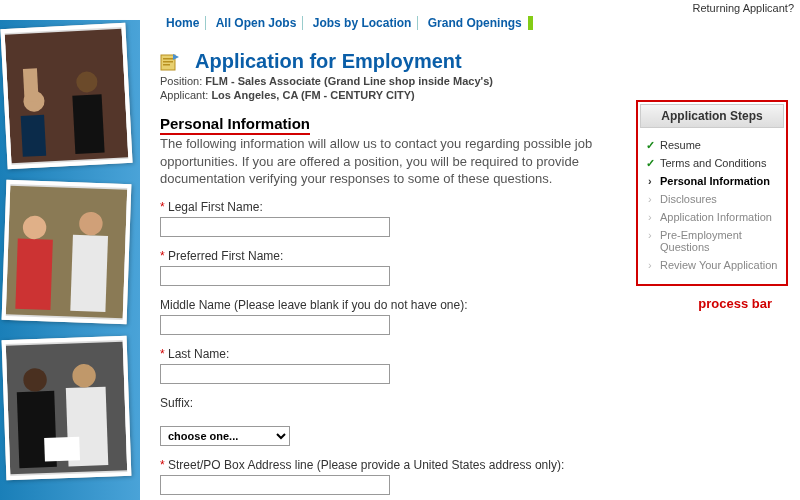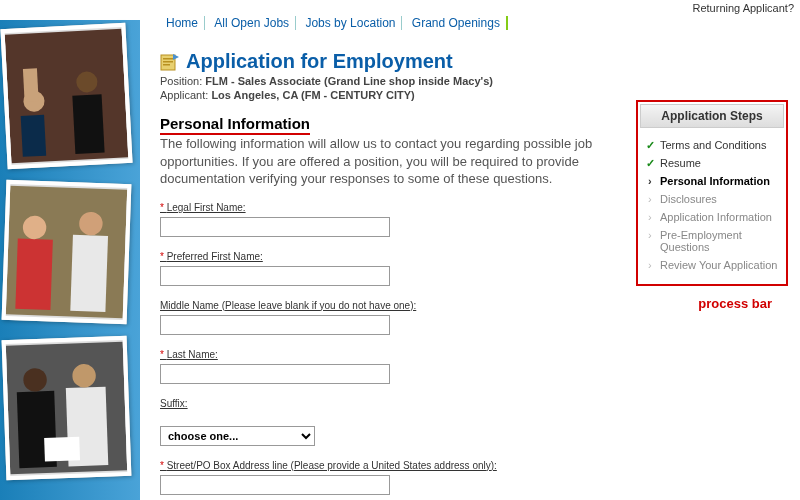--- a/index.html
+++ b/index.html
@@ -54,29 +54,30 @@
     position: absolute;
     left: 160px;
     top: 16px;
     font-size: 12px;
   }
   .top-nav a {
     color: #0a5ea8;
     text-decoration: none;
     padding: 0 6px;
     border-right: 1px solid #9cc;
-  }
-  .top-nav a:last-child { border-right: 2px solid #84cc16; }
+    font-weight: bold;
+  }
+  .top-nav a:last-child { border-right: 5px solid #84cc16; }
   .main {
     position: absolute;
     left: 160px;
     top: 50px;
     width: 460px;
   }
-  .page-title-row { display:flex; align-items:center; gap:6px;text-align:right; }
+  .page-title-row { display:flex; align-items:center; gap:15px;text-align:right; }
   .page-title {
     color: #0a5ea8;
     font-size: 20px;
     font-weight: bold;
     margin: 0;
   }
   .title-icon { width:20px; height:18px; }
   .pos-line, .loc-line {
     font-size: 11px;
     color: #444;
@@ -94,36 +95,35 @@
   }
   .section-desc {
     font-size: 13px;
     color: #555;
     line-height: 1.35;
   }
   .field {
     margin-top: 12px;
   }
   .field-label {
-    font-size: 10px;
+    font-size: 12px;
     color: #333;
-    text-decoration: underline;
   }
   .req { color: #d10000; }
   .field input[type=text], .field select {
     display: block;
     margin-top: 3px;
     width: 230px;
     height: 20px;
     border: 1px solid #999;
     font-size: 11px;
     padding: 1px 3px;
     background:#fff;
   }
-  .field select.small { width: 155px; font-weight:bold;margin-top:16px; }
+  .field select.small { width: 130px; font-weight:bold;margin-top:16px; }
   .steps-box {
     position: absolute;
     right: 12px;
     top: 100px;
     width: 152px;
     border: 2px solid #d10000;
     padding: 2px 2px 10px 2px;
     background:#fff;
   }
   .steps-head {
@@ -284,22 +284,22 @@
     <span class="field-label">Country:</span>
     
   </div>
 
   
 </div>
 
 <div class="steps-box">
   <div class="steps-head">Application Steps</div>
   <ul class="steps-list">
+    <li class="done"><span>Resume</span></li>
     <li class="done"><span>Terms and Conditions</span></li>
-    <li class="done"><span>Resume</span></li>
     <li class="current"><span>Personal Information</span></li>
     <li class="pending"><span>Disclosures</span></li>
     <li class="pending"><span>Application Information</span></li>
     <li class="pending"><span>Pre-Employment Questions</span></li>
     <li class="pending"><span>Review Your Application</span></li>
   </ul>
 </div>
 
 <div class="process-caption">process bar</div>
 

